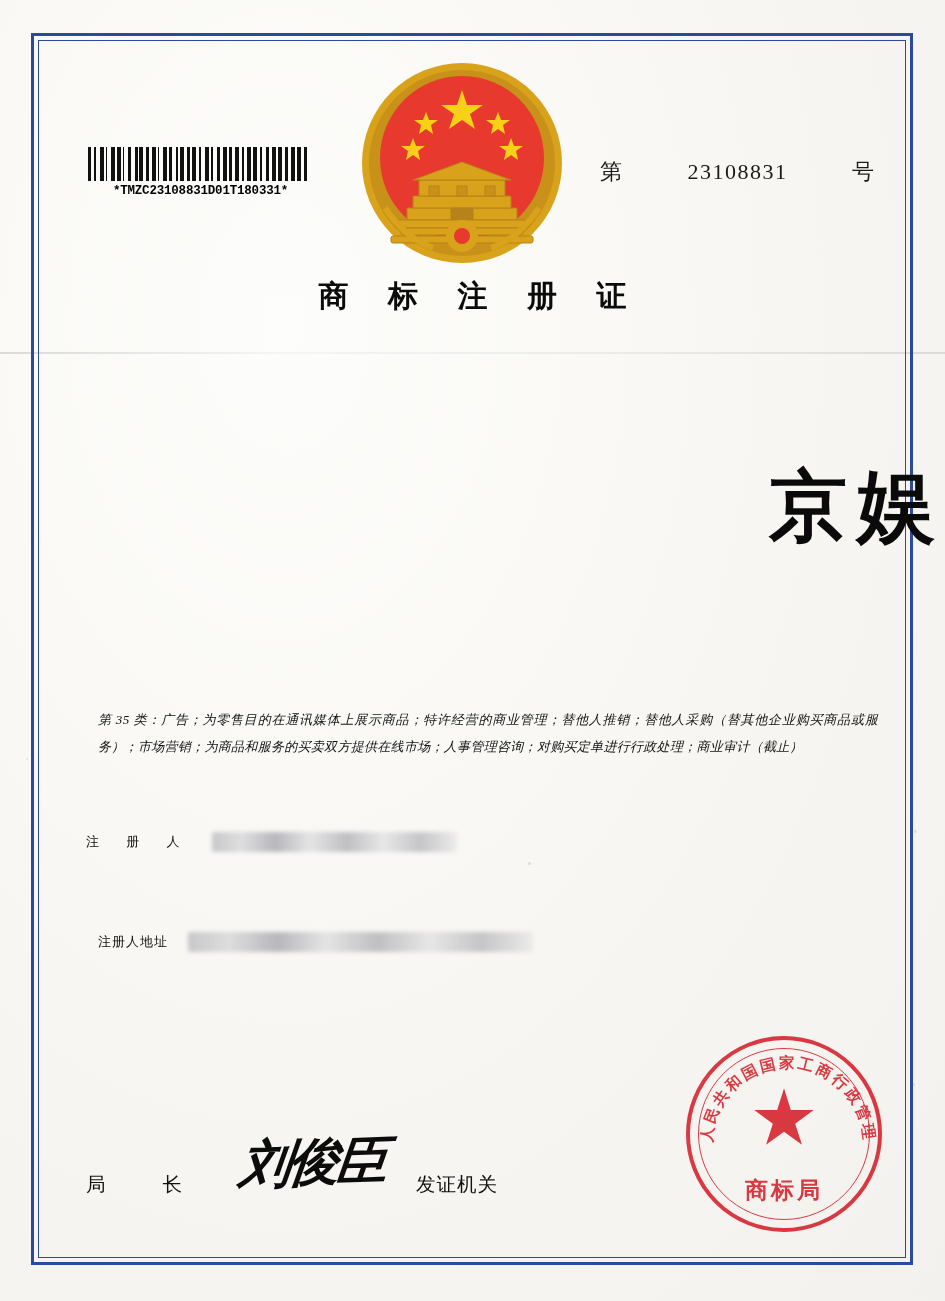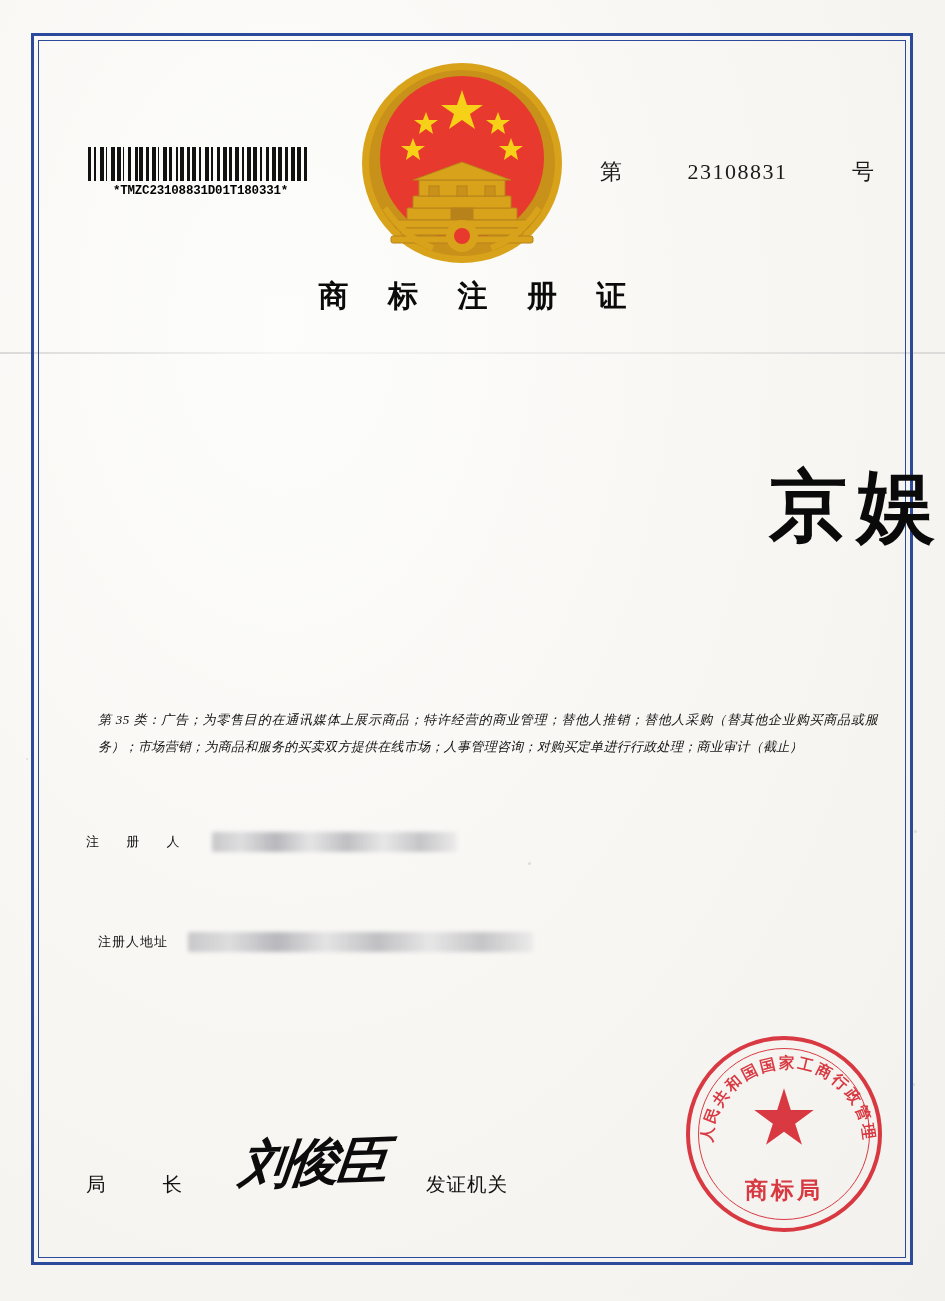--- a/index.html
+++ b/index.html
@@ -244,21 +244,21 @@
     font-family: "DejaVu Serif", serif;
     font-size: 52px;
     font-style: italic;
     font-weight: bold;
     color: #0c0c0c;
     letter-spacing: -4px;
     transform: skewX(-8deg) rotate(-2deg);
     white-space: nowrap;
   }
   .issuer {
-    margin-left: 42px;
+    margin-left: 32px;
     white-space: nowrap;
   }
 
   
   .seal {
     position: absolute;
     left: 686px;
     top: 1036px;
     width: 196px;
     height: 196px;

